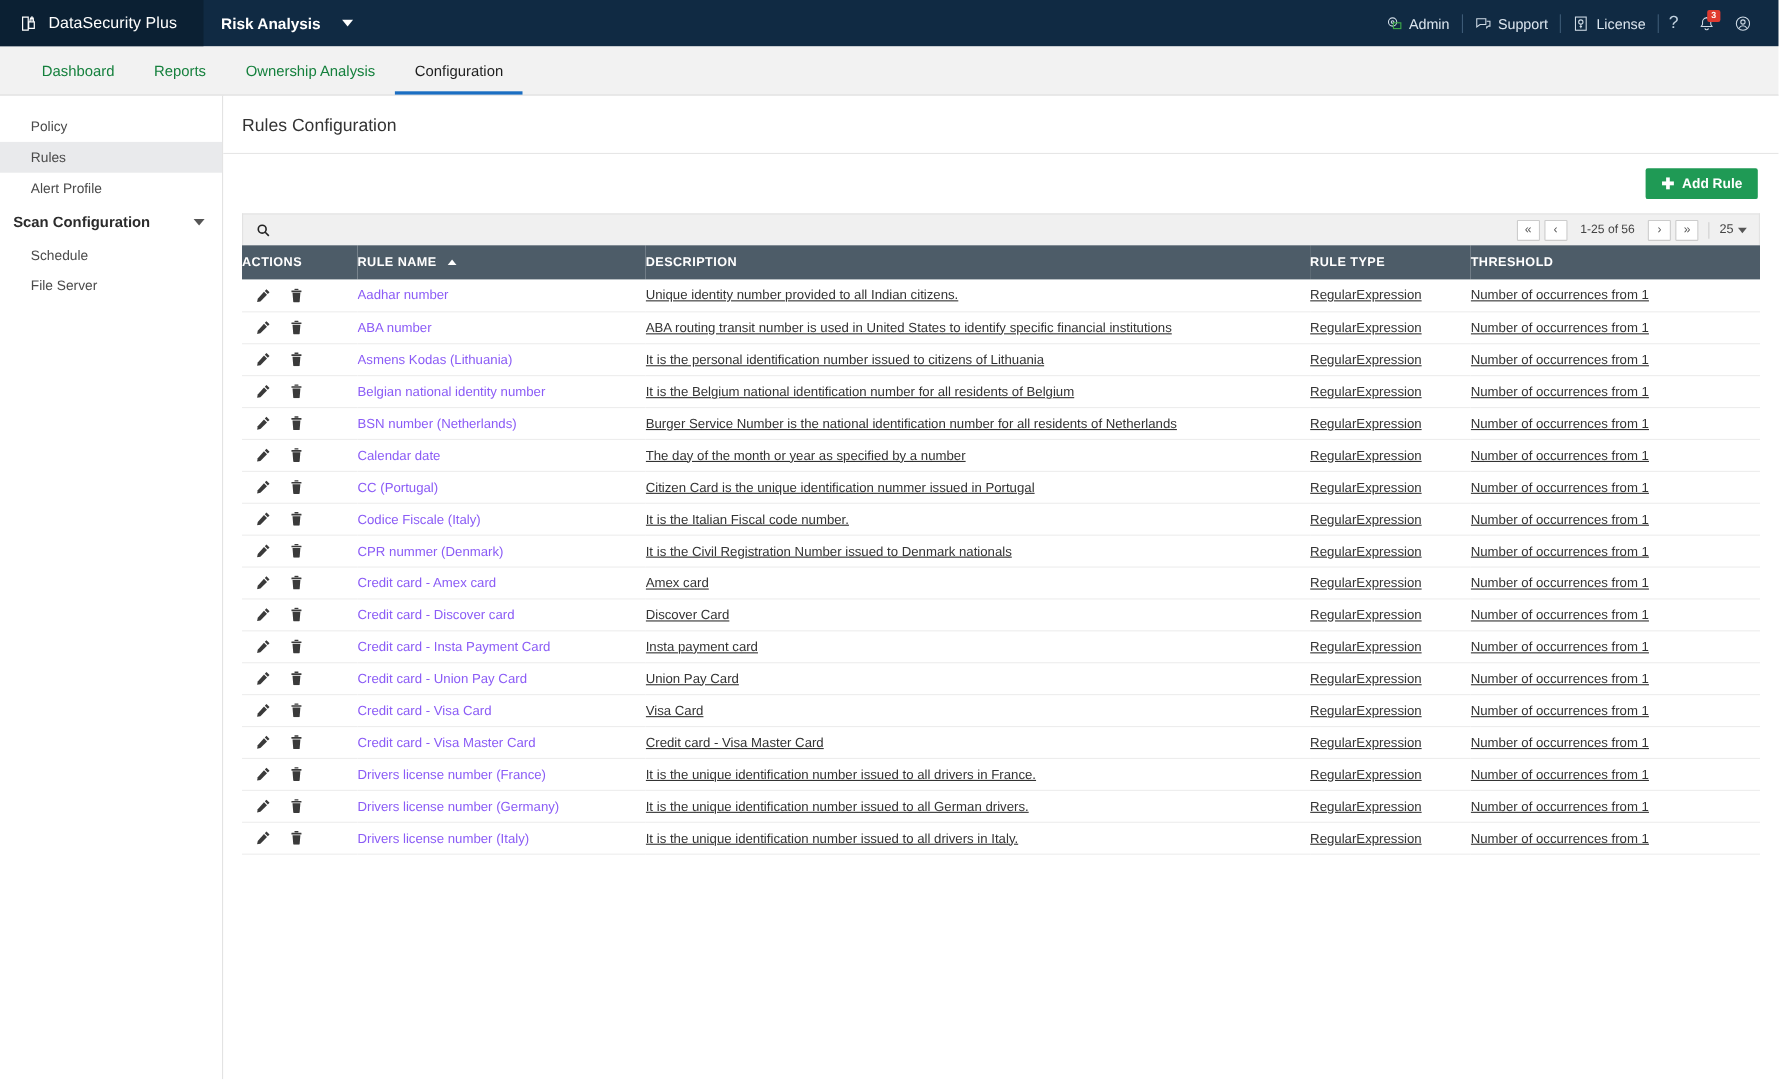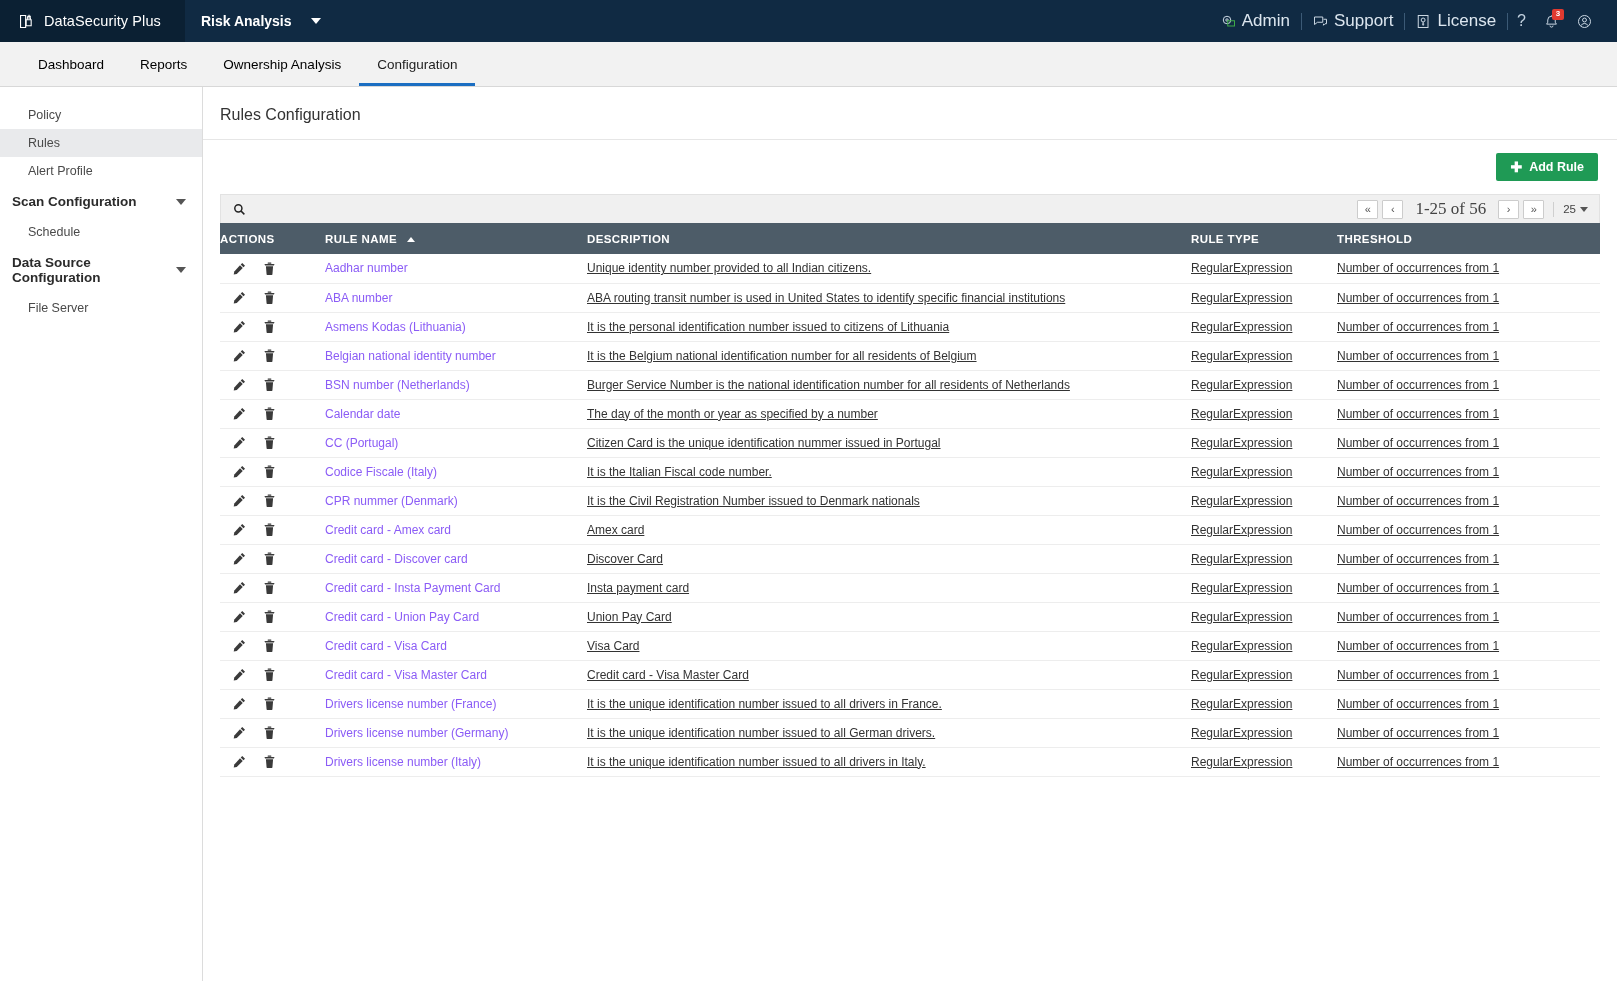--- a/index.html
+++ b/index.html
@@ -45,21 +45,21 @@
     border-top: 6px solid #ffffff;
     display: inline-block;
   }
   .topbar-right {
     position: absolute; right: 16px; top: 0;
     height: 42px; display: flex; align-items: center;
     gap: 0px;
   }
   .tr-item {
     display: flex; align-items: center; gap: 6px;
-    color: #dce6ef; font-size: 17px;
+    color: #dce6ef; font-size: 13px;
     padding: 0 11px; cursor: pointer; white-space: nowrap;
   }
   .tr-sep { width: 1px; height: 17px; background: #3c5a76; }
   .tr-icon { width: 15px; height: 15px; display: block; }
   .tr-icon-btn { padding: 0 9px; cursor: pointer; position: relative; display:flex; align-items:center;}
   .qmark { color: #c3d2e0; font-size: 16px; font-weight: normal; line-height: 1; }
   .bell-wrap { position: relative; display: block; }
   .badge {
     position: absolute; top: -5px; right: -5px;
     background: #e03a30; color: #fff;
@@ -72,21 +72,21 @@
   .navbar {
     height: 45px; width: 100%;
     background: #f2f2f2;
     border-bottom: 1px solid #d8d8d8;
     display: flex; align-items: stretch;
     padding-left: 20px;
   }
   .nav-tab {
     display: flex; align-items: center;
     padding: 0 18px;
-    font-size: 13.5px; color: #000000;
+    font-size: 13.5px; color: #15803d;
     cursor: pointer; position: relative;
   }
   .nav-tab.active { color: #1d1d1d; }
   .nav-tab.active::after {
     content: ""; position: absolute; left: 0; right: 0; bottom: 0;
     height: 3px; background: #1b6ec2;
   }
 
   
   .layout { display: flex; height: calc(982px - 42px - 46px); width: 100%; }
@@ -158,21 +158,21 @@
     font-size: 12px; color: #333; width: 240px;
     font-family: "Liberation Sans", sans-serif;
   }
   .pager { display: flex; align-items: center; gap: 4px; }
   .pg-btn {
     width: 21px; height: 19px;
     background: #ffffff; border: 1px solid #cccccc;
     color: #555; font-size: 11px; line-height: 17px;
     text-align: center; cursor: pointer; border-radius: 1px;
   }
-  .pg-label { font-size: 17px; color: #444; padding: 0 8px; white-space: nowrap; font-family: Liberation Serif, serif; }
+  .pg-label { font-size: 11px; color: #444; padding: 0 8px; white-space: nowrap; }
   .pg-divider { width: 1px; height: 15px; background: #cfcfcf; margin: 0 5px; }
   .pg-size {
     display: flex; align-items: center; gap: 4px;
     font-size: 11.5px; color: #444; cursor: pointer; padding-right: 2px;
   }
   .pg-size .caret {
     width: 0; height: 0;
     border-left: 4px solid transparent;
     border-right: 4px solid transparent;
     border-top: 5px solid #555;
@@ -320,24 +320,20 @@
     </div>
 
     <div class="side-group">
       <span>Scan Configuration</span>
       <span class="caret"></span>
     </div>
     <div class="side-item">
       <span>Schedule</span>
     </div>
 
-    <div class="side-group">
-      <span>Data Source Configuration</span>
-      <span class="caret"></span>
-    </div>
     <div class="side-item">
       <span>File Server</span>
     </div>
   </div>
 
   <div class="content">
     <div class="page-title">Rules Configuration</div>
 
     <div class="toolbar-row">
       <button class="add-btn">

